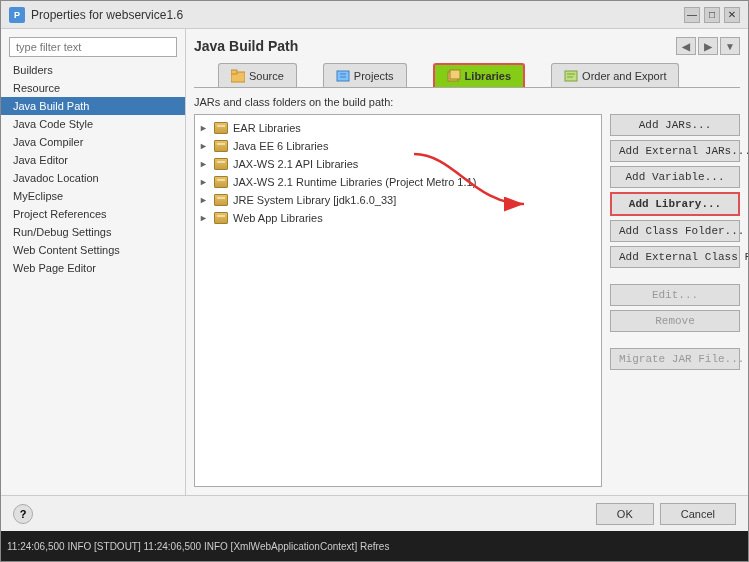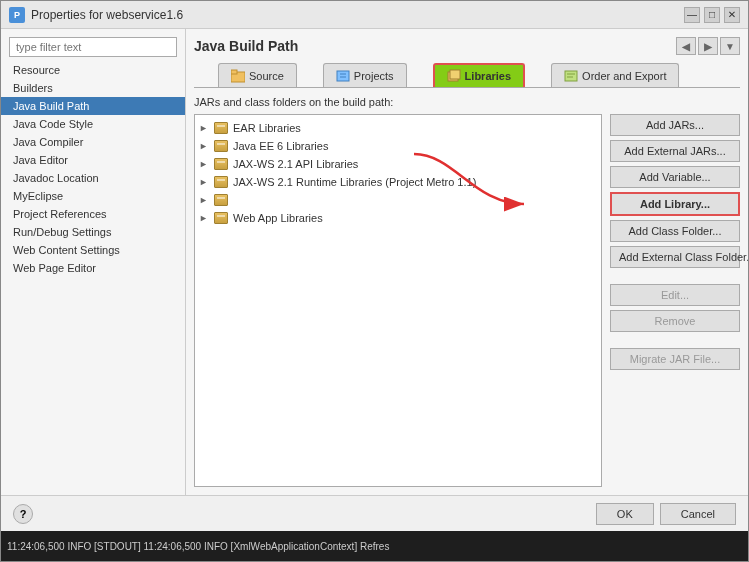--- a/index.html
+++ b/index.html
@@ -230,20 +230,21 @@
     }
     .action-btn {
       padding: 4px 8px;
       background: #e0e0e0;
       border: 1px solid #aaa;
       font-size: 11px;
       cursor: pointer;
       text-align: center;
       color: #333;
       white-space: nowrap;
+      font-family: Liberation Mono, monospace;
     }
     .action-btn.highlighted {
       border: 2px solid #e05050;
       background: #e0e0e0;
       font-weight: bold;
     }
     .action-btn.disabled {
       color: #999;
       cursor: default;
     }
@@ -323,22 +324,22 @@
       <div class="title-btn">—</div>
       <div class="title-btn">□</div>
       <div class="title-btn close">✕</div>
     </div>
   </div>
 
   <div class="main-layout">
 
     <div class="sidebar">
       <input class="filter-input" type="text" placeholder="type filter text" style="">
+      <div class="sidebar-item">Builders</div>
       <div class="sidebar-item">Resource</div>
-      <div class="sidebar-item">Builders</div>
       <div class="sidebar-item selected">Java Build Path</div>
       <div class="sidebar-item">Java Code Style</div>
       <div class="sidebar-item">Java Compiler</div>
       <div class="sidebar-item">Java Editor</div>
       <div class="sidebar-item">Javadoc Location</div>
       <div class="sidebar-item">MyEclipse</div>
       <div class="sidebar-item">Project References</div>
       <div class="sidebar-item">Run/Debug Settings</div>
       <div class="sidebar-item">Web Content Settings</div>
       <div class="sidebar-item">Web Page Editor</div>
@@ -429,20 +430,21 @@
             <span class="lib-icon">
                 <div class="jar-icon"></div>
               </span>
             <span>JAX-WS 2.1 Runtime Libraries (Project Metro 1.1)</span>
           </div>
           <div class="lib-item">
             <span class="lib-expand">►</span>
             <span class="lib-icon">
                 <div class="jar-icon"></div>
               </span>
+            <span>JRE System Library [jdk1.6.0_33]</span>
           </div>
           <div class="lib-item">
             <span class="lib-expand">►</span>
             <span class="lib-icon">
                 <div class="jar-icon"></div>
               </span>
             <span>Web App Libraries</span>
           </div>
         </div>
 

